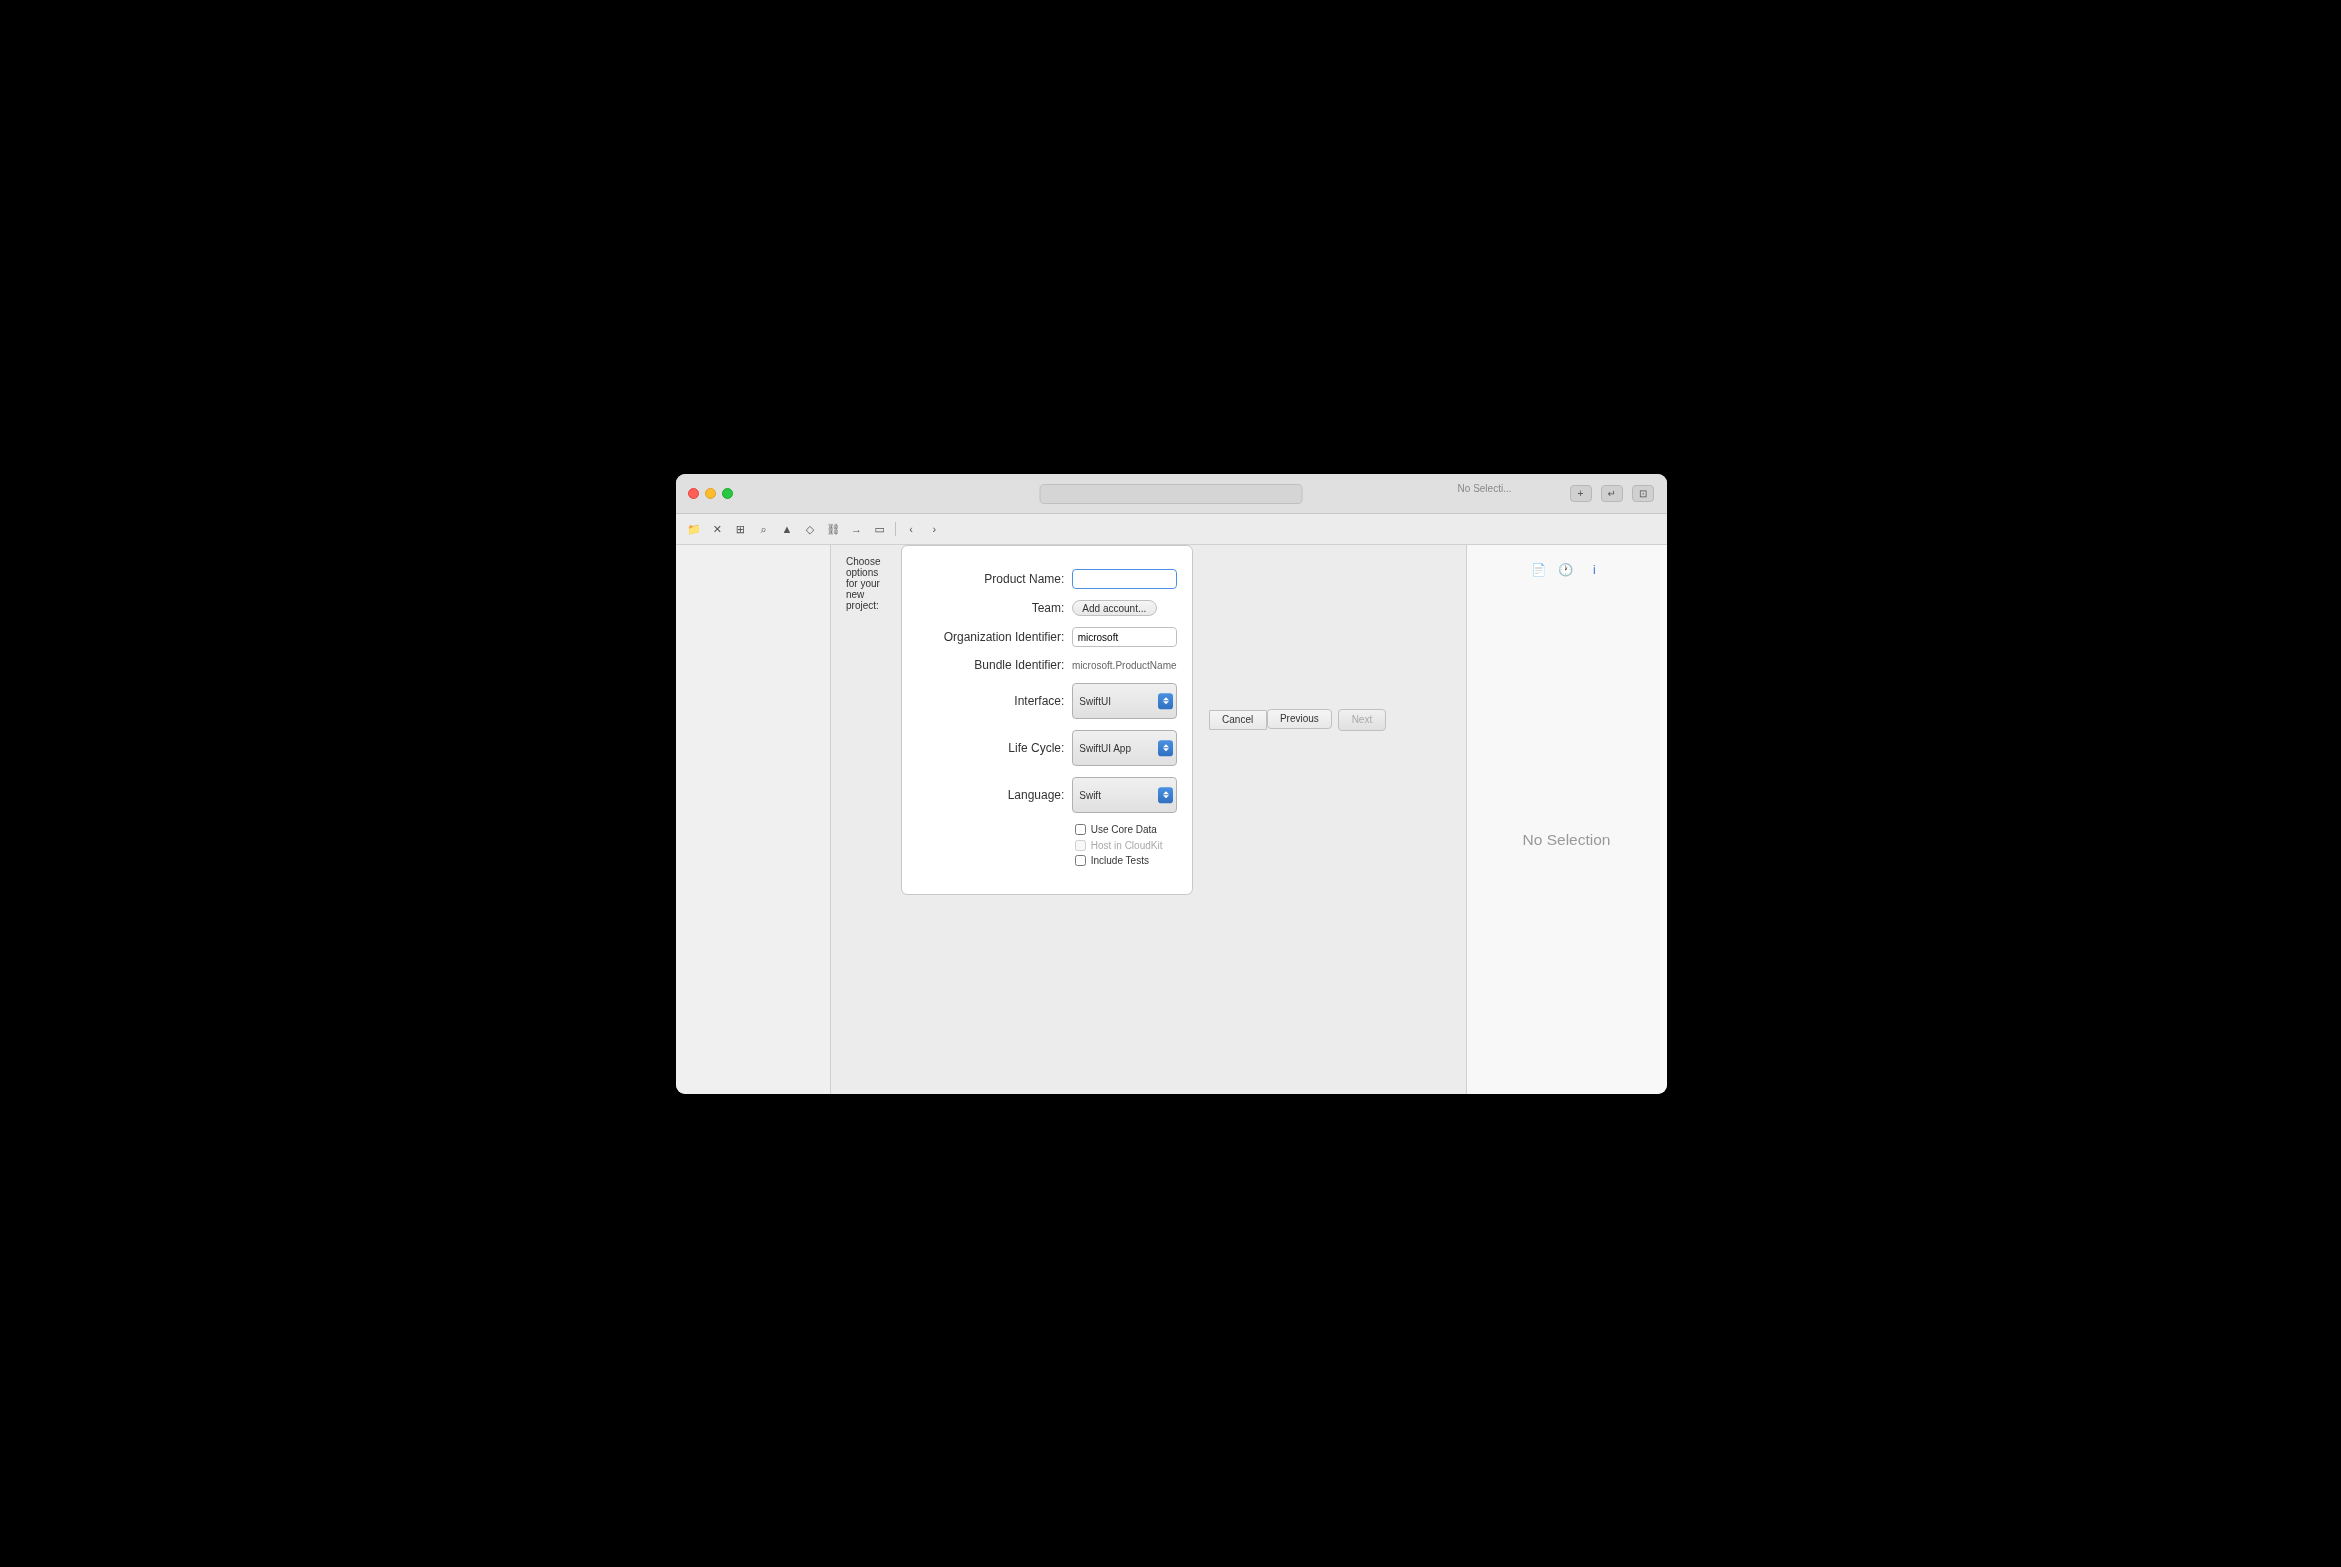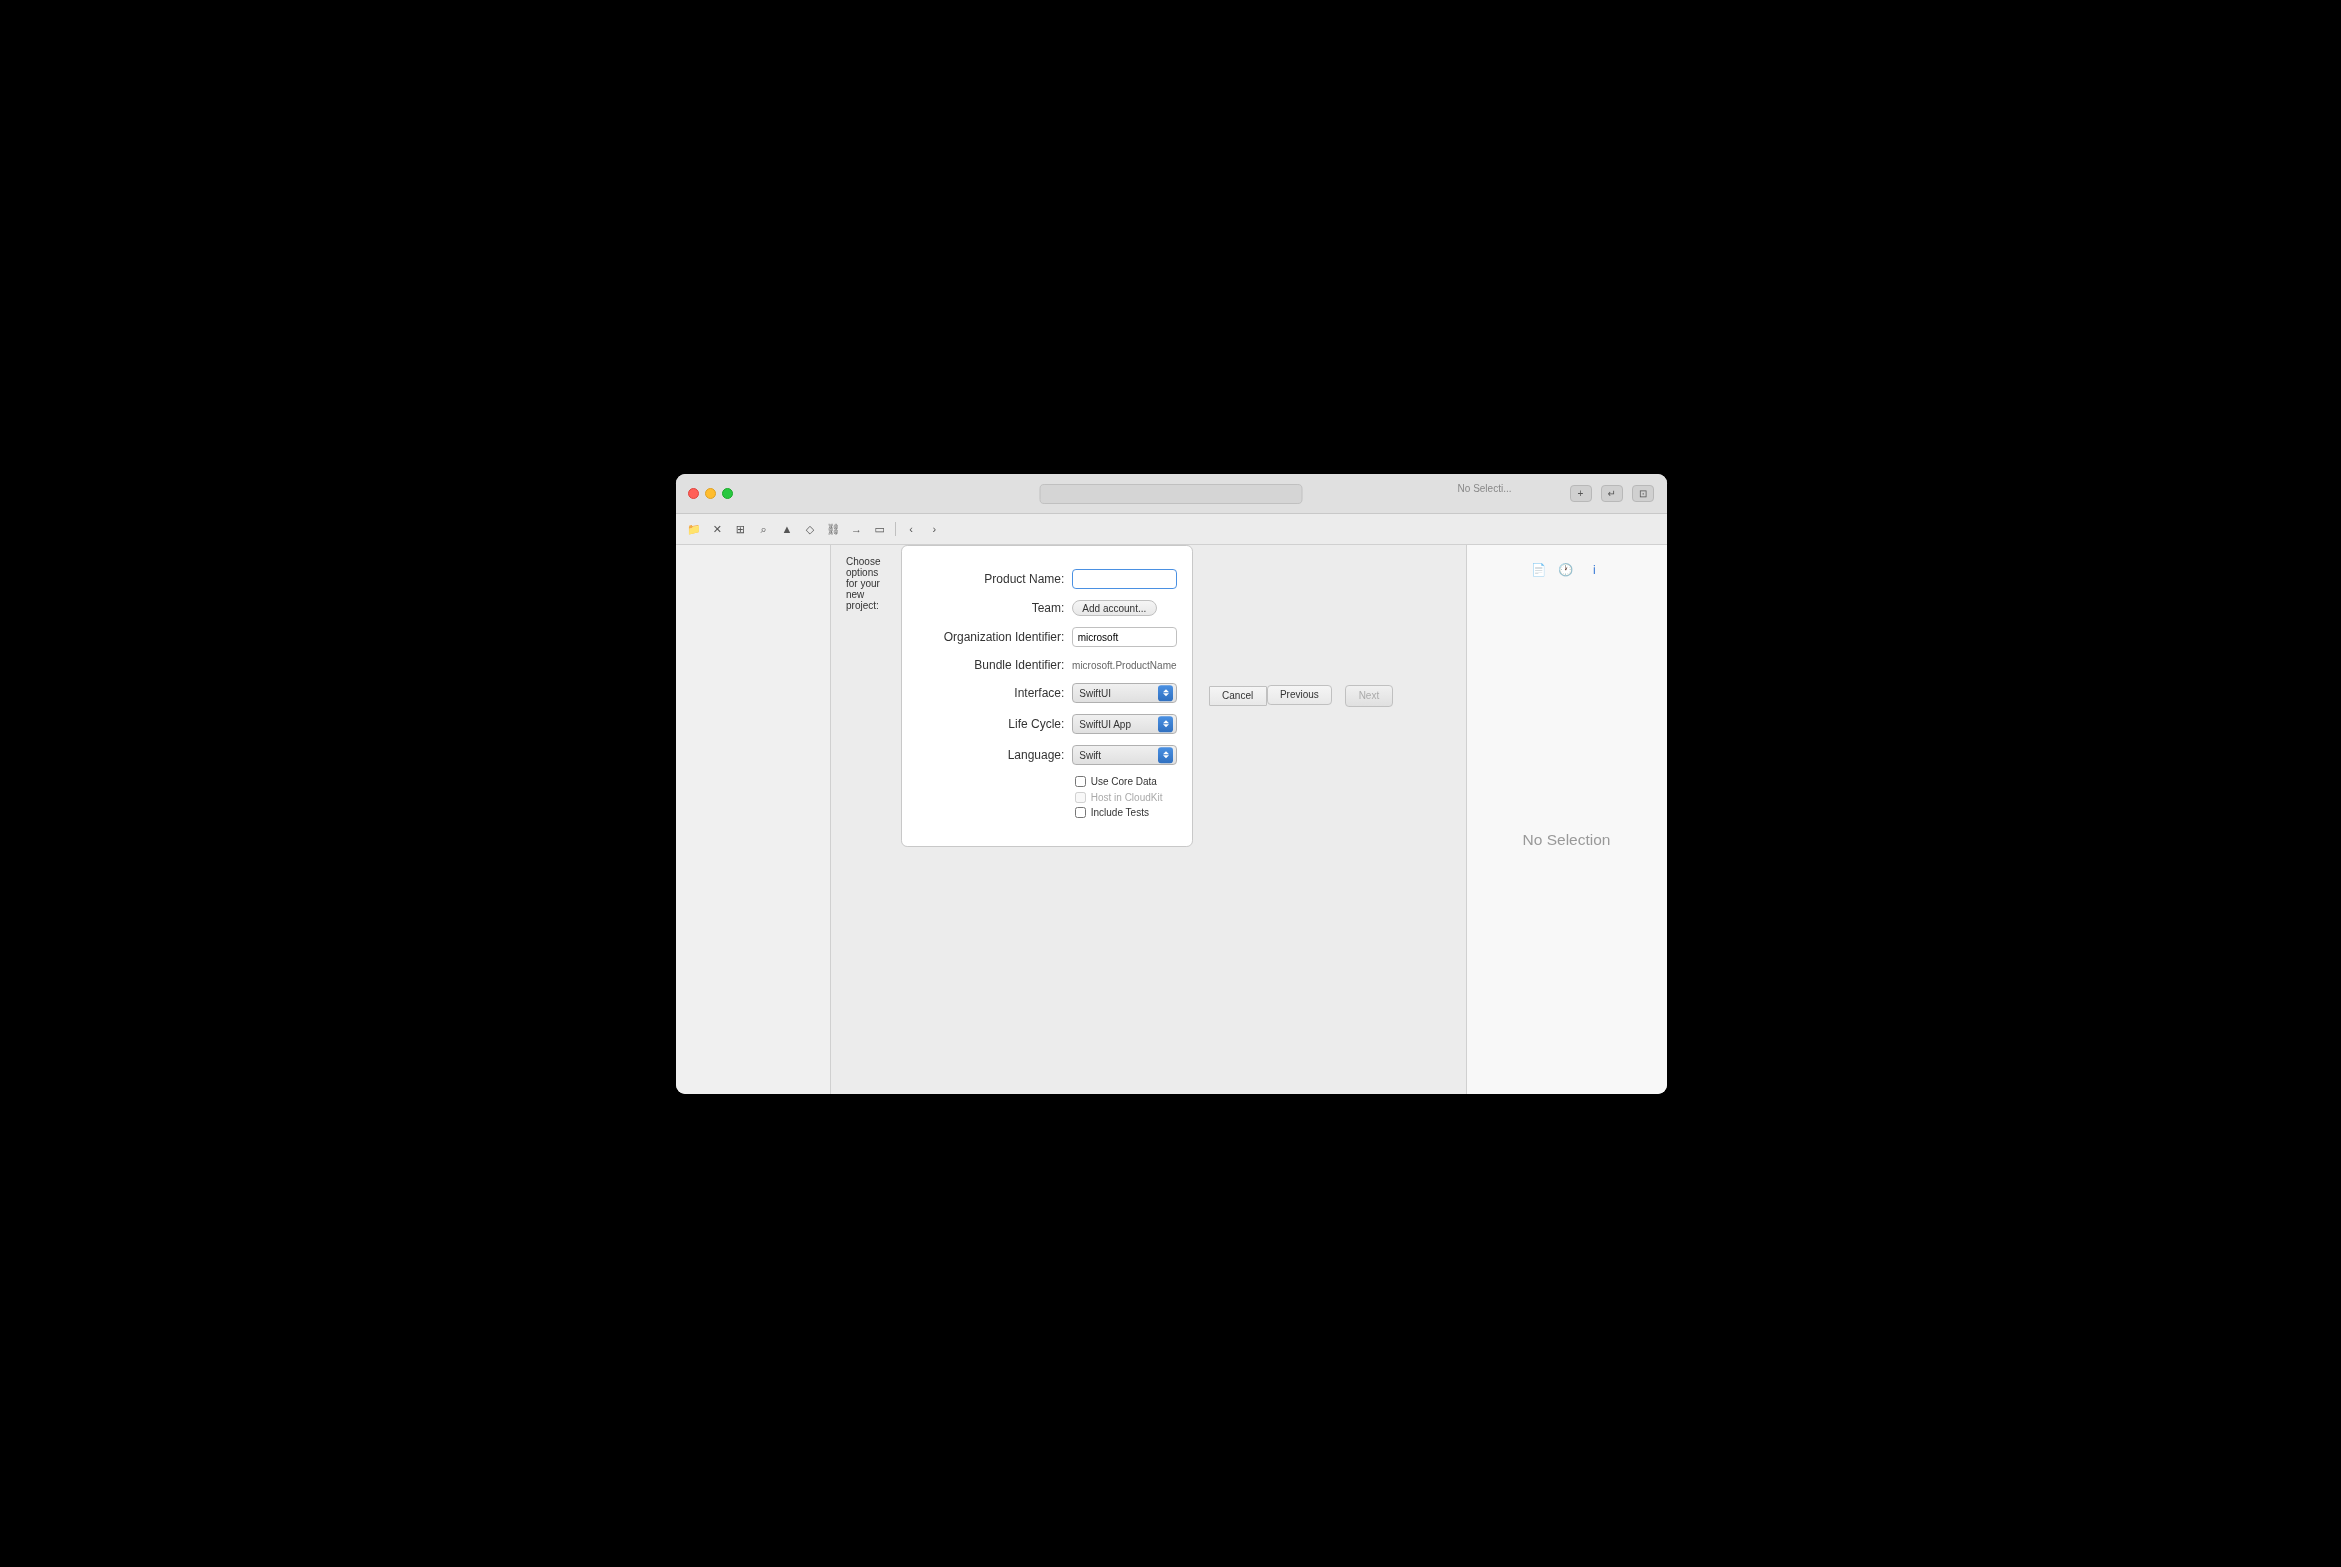--- a/index.html
+++ b/index.html
@@ -229,21 +229,21 @@
     }
 
     .select-wrapper {
       position: relative;
       width: 100%;
       max-width: 201px;
     }
 
     .styled-select {
       width: 100%;
-      height: 20px;
+      height: 36px;
       appearance: none;
       -webkit-appearance: none;
       background: linear-gradient(to bottom, #f0f0f0, #e0e0e0);
       border: 0.8px solid #b0b0b0;
       border-radius: 3.9px;
       padding: 0 22px 0 6.2px;
       font-size: 10px;
       color: #333;
       cursor: pointer;
     }
@@ -316,21 +316,21 @@
     }
 
     .modal-footer {
       display: flex;
       align-items: center;
       justify-content: space-between;
       padding: 9.3px 11px;
     }
 
     .footer-left { display: flex; }
-    .footer-right { display: flex; gap: 13px; }
+    .footer-right { display: flex; gap: 6px; }
 
     .cancel-btn {
       height: 20px;
       padding: 0 12.4px;
       background: linear-gradient(to bottom, #f5f5f5, #e8e8e8);
       border: 0.8px solid #c0c0c0;
       border-radius: 1px;
       font-size: 10px;
       color: #333;
       cursor: pointer;

